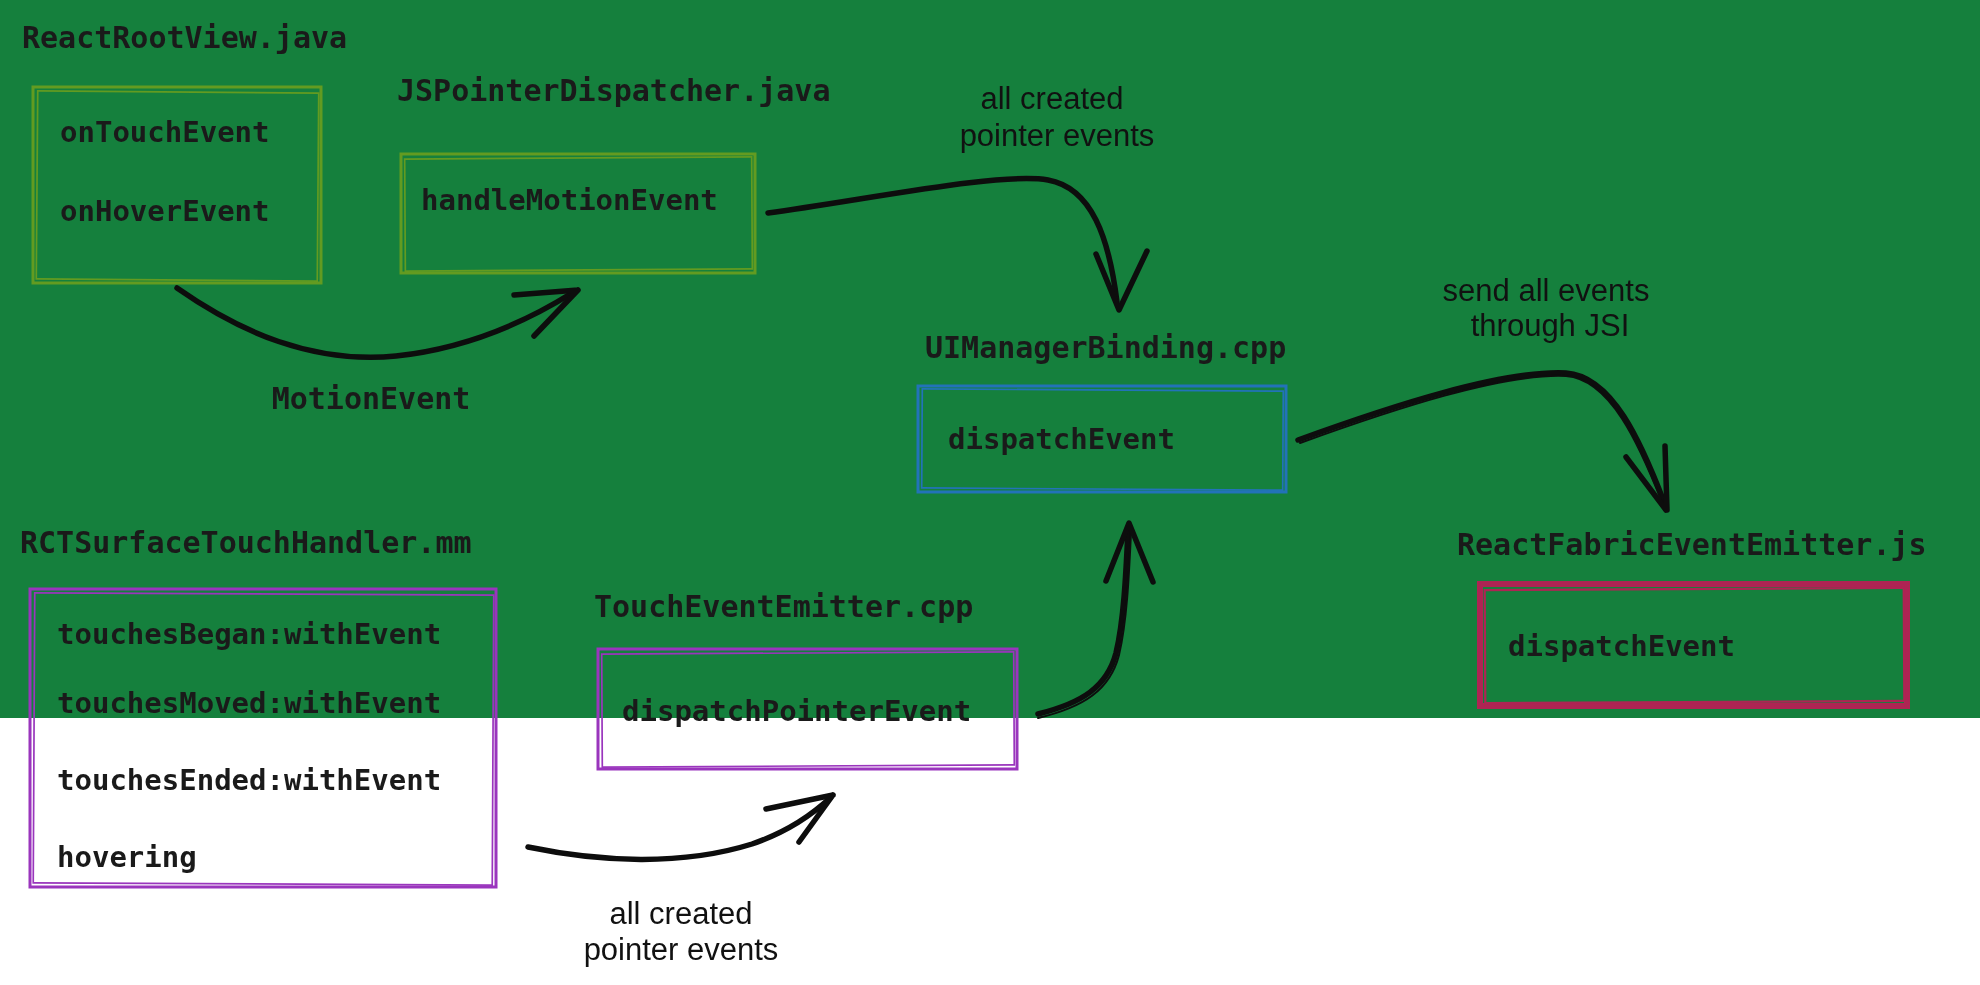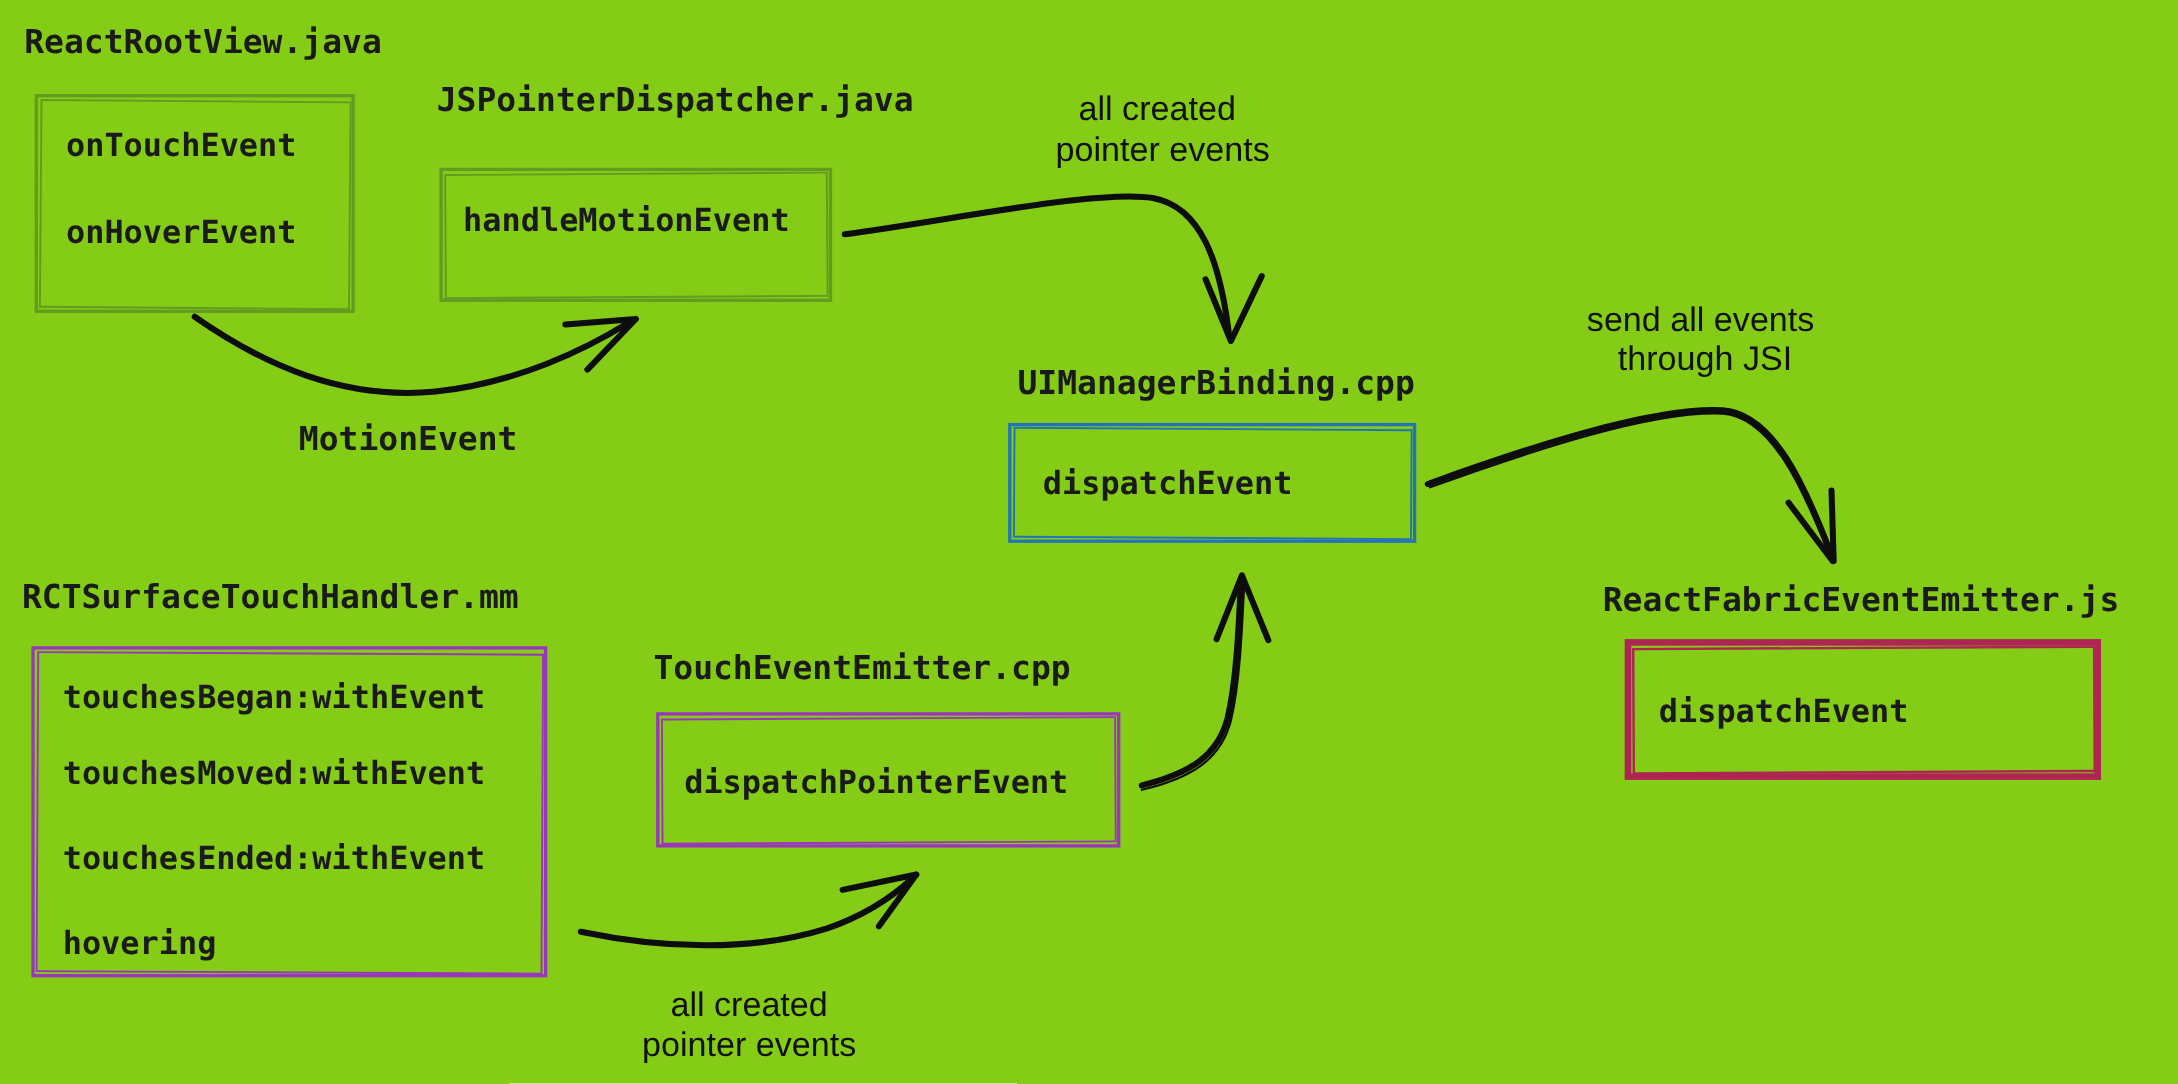--- a/index.html
+++ b/index.html
@@ -6,22 +6,22 @@
     margin: 0;
     padding: 0;
     background: #ffffff;
     width: 1980px;
     height: 985px;
     overflow: hidden;
   }
   .stage {
     position: relative;
     width: 1980px;
-    height: 985px;
-    background: #84cc16;
+    height: 718px;
+    background: #15803d;
   }
   svg { display: block; }
   .file-title {
     font-family: "DejaVu Sans Mono", monospace;
     font-weight: 700;
     font-size: 30px;
     fill: #1a1a1a;
   }
   .method {
     font-family: "DejaVu Sans Mono", monospace;

